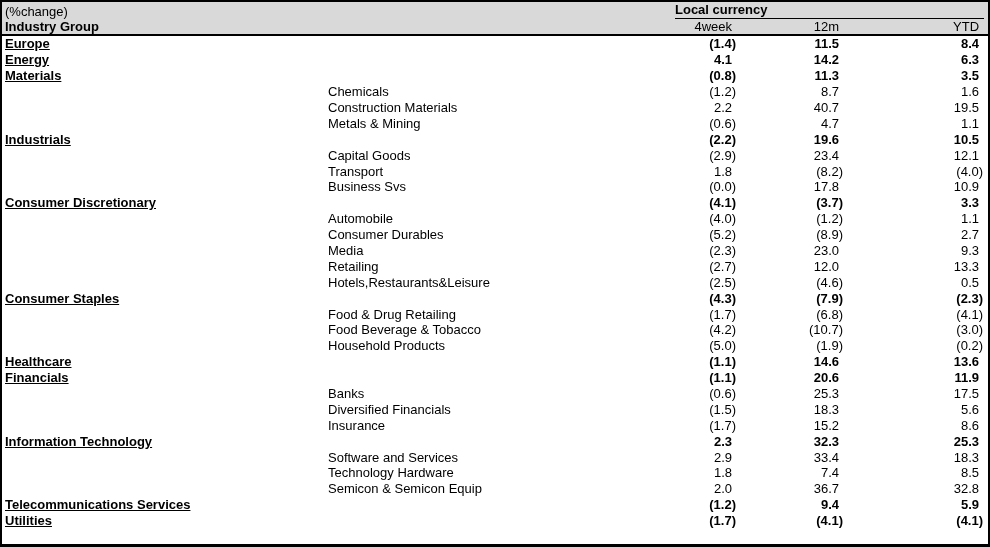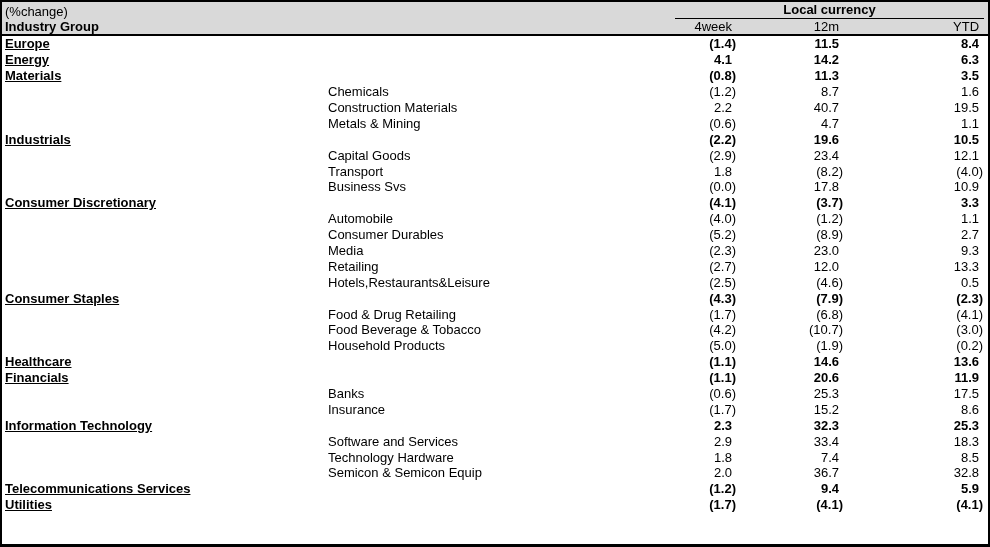--- a/index.html
+++ b/index.html
@@ -37,21 +37,20 @@
   .hrow2 th { height: 15px; vertical-align: middle; }
 
   .h-left { padding-left: 3px; white-space: nowrap; }
   .h-ig   { font-weight: bold; margin-left: 18px; }
 
   .lc-wrap {
     border-bottom: 1.5px solid #000;
     margin-right: 4px;
     height: 16px;
     line-height: 15px;
-    text-align: center;
     font-weight: bold;
   }
   .h-col {
     font-weight: normal;
     text-align: right;
     padding-right: 9px;
     white-space: nowrap;
   }
 
   tbody td {
@@ -225,20 +224,26 @@
           <td class="val noparen">20.6</td>
           <td class="val noparen">11.9</td>
         </tr>
         <tr>
           <td class="name sub">Banks</td>
           <td class="val">(0.6)</td>
           <td class="val noparen">25.3</td>
           <td class="val noparen">17.5</td>
         </tr>
         <tr>
+          <td class="name sub">Diversified Financials</td>
+          <td class="val">(1.5)</td>
+          <td class="val noparen">18.3</td>
+          <td class="val noparen">5.6</td>
+        </tr>
+        <tr>
           <td class="name sub">Insurance</td>
           <td class="val">(1.7)</td>
           <td class="val noparen">15.2</td>
           <td class="val noparen">8.6</td>
         </tr>
         <tr class="bold">
           <td class="name grp">Information Technology</td>
           <td class="val noparen">2.3</td>
           <td class="val noparen">32.3</td>
           <td class="val noparen">25.3</td>

